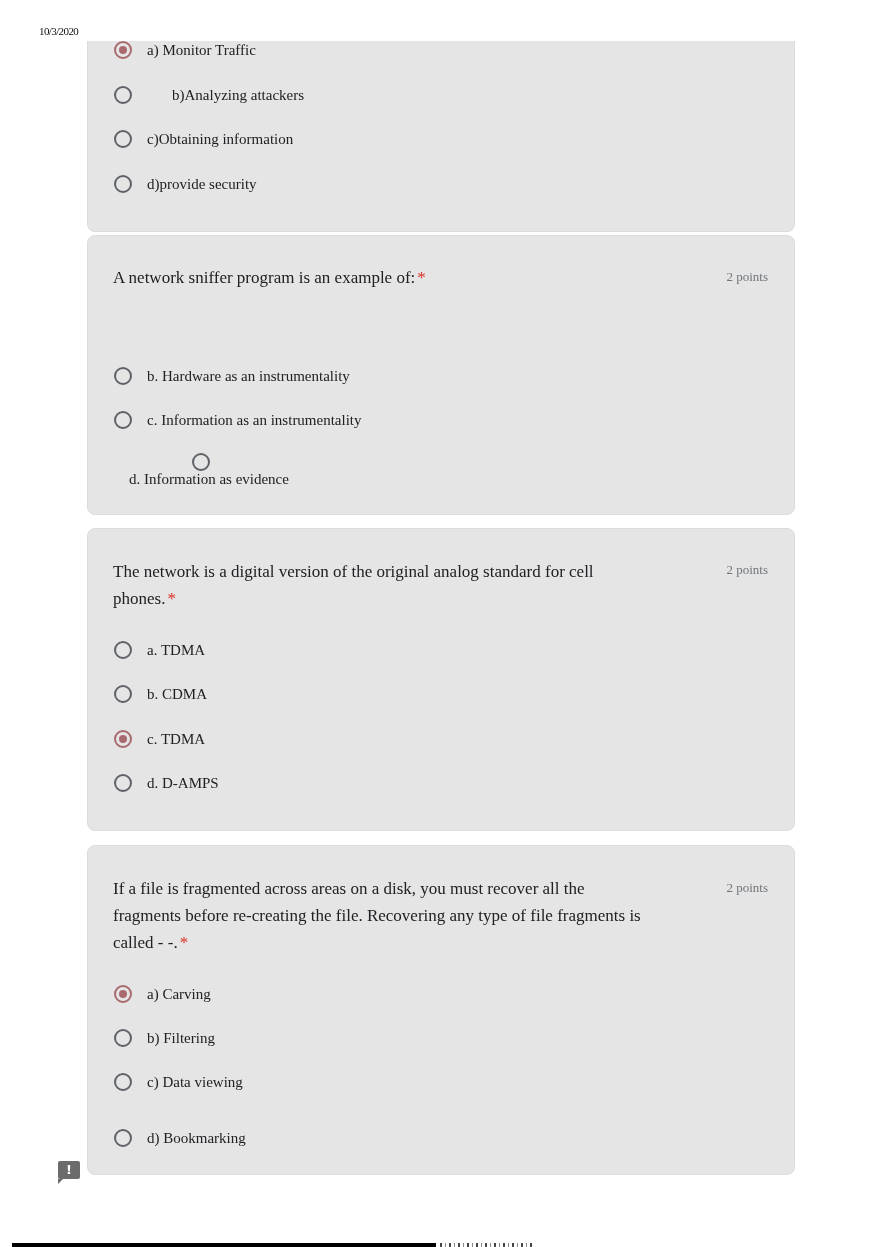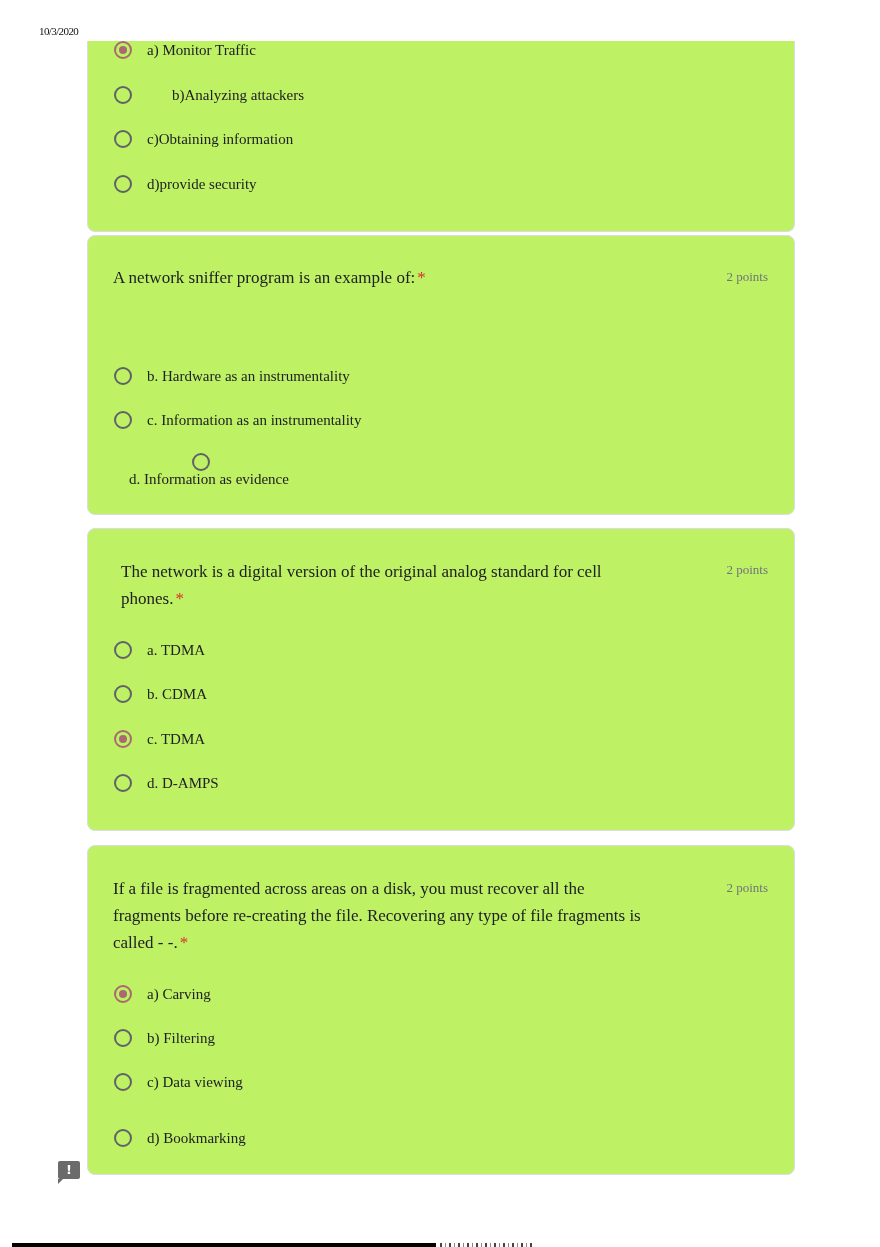--- a/index.html
+++ b/index.html
@@ -14,21 +14,21 @@
       font-size: 11px; letter-spacing: -0.6px; color: #111;
       font-family: "Liberation Serif", serif;
     }
     .page-num {
       position: absolute; left: 782px; top: 1269px;
       font-size: 11px; letter-spacing: -0.4px; color: #111;
       font-family: "Liberation Serif", serif;
     }
     .card {
       position: absolute; left: 87px; width: 708px;
-      background: #bef264;
+      background: #e5e5e5;
       border: 1px solid #dadce0;
       border-radius: 8px;
       box-sizing: border-box;
     }
     .card.clipped-top { border-top: none; border-top-left-radius: 0; border-top-right-radius: 0; }
     .q-title {
       position: absolute; left: 25px; width: 530px;
       font-size: 17px; line-height: 27px; color: #202124;
     }
     .req { color: #d93025; margin-left: 2px; }
@@ -111,21 +111,21 @@
     <span class="radio"></span>
     <span class="opt-label">c. Information as an instrumentality</span>
   </div>
   <div class="option" style="top:217px;flex-direction:column;">
     <span class="radio"></span>
     <span class="opt-label">d. Information as evidence</span>
   </div>
 </div>
 
 <div class="card" style="top:528px;height:303px;">
-  <div class="q-title" style="top:29px;margin-left:8px;">
+  <div class="q-title" style="top:29px;">
     <span>The network is a digital version of the original analog standard for cell phones.</span><span class="req">*</span>
   </div>
   <div class="points" style="top:33px;">2 points</div>
   <div class="option" style="top:109px;">
     <span class="radio"></span>
     <span class="opt-label">a. TDMA</span>
   </div>
   <div class="option" style="top:153px;">
     <span class="radio"></span>
     <span class="opt-label">b. CDMA</span>

